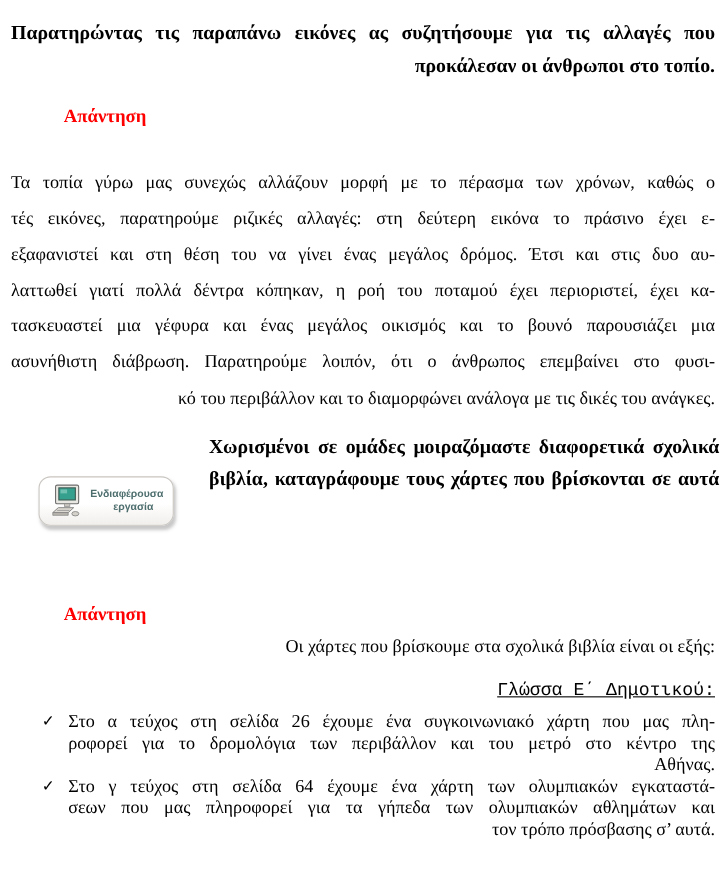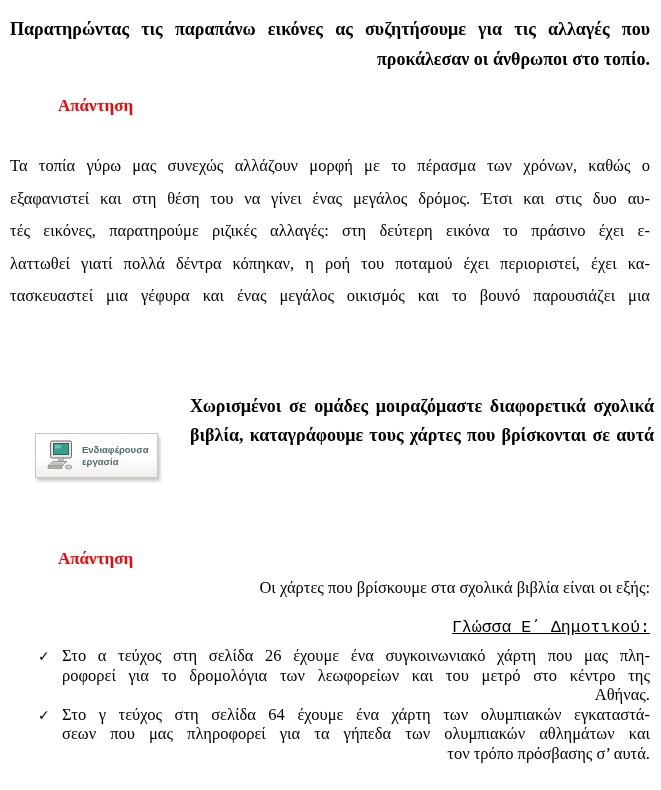--- a/index.html
+++ b/index.html
@@ -29,21 +29,21 @@
     margin-left: 48px;
   }
   #answer1-text { top: 122px; line-height: 32.6px; margin-top: 28px; }
 
   
   #task-badge {
     left: 35px; top: 433px;
     width: 123px; height: 45px;
     background: linear-gradient(180deg, #ffffff 55%, #f1efec 100%);
     border: 1px solid #c9c5c0;
-    border-radius: 0;
+    border-radius: 11px;
     box-shadow: 2px 3px 3px rgba(130,130,130,0.45);
     display: flex;
     align-items: center;
     box-sizing: border-box;
     padding: 2px 6px 2px 8px;
   }
   #task-badge .badge-text {
     font-family: "Liberation Sans", "DejaVu Sans", sans-serif;
     font-size: 9.5px;
     line-height: 11.5px;
@@ -74,24 +74,26 @@
 
 <div id="question" class="abs textblock serif bold">
   <div class="jline">Παρατηρώντας τις παραπάνω εικόνες ας συζητήσουμε για τις αλλαγές που</div>
   <div class="lline">προκάλεσαν οι άνθρωποι στο τοπίο.</div>
 </div>
 
 <div id="answer-label-1" class="abs answer-heading">Απάντηση</div>
 
 <div id="answer1-text" class="abs textblock serif">
   <div class="jline">Τα τοπία γύρω μας συνεχώς αλλάζουν μορφή με το πέρασμα των χρόνων, καθώς ο</div>
+  <div class="jline">τές εικόνες, παρατηρούμε ριζικές αλλαγές: στη δεύτερη εικόνα το πράσινο έχει ε-</div>
   <div class="jline">εξαφανιστεί και στη θέση του να γίνει ένας μεγάλος δρόμος. Έτσι και στις δυο αυ-</div>
-  <div class="jline">τές εικόνες, παρατηρούμε ριζικές αλλαγές: στη δεύτερη εικόνα το πράσινο έχει ε-</div>
   <div class="jline">λαττωθεί γιατί πολλά δέντρα κόπηκαν, η ροή του ποταμού έχει περιοριστεί, έχει κα-</div>
   <div class="jline">τασκευαστεί μια γέφυρα και ένας μεγάλος οικισμός και το βουνό παρουσιάζει μια</div>
+  <div class="jline">ασυνήθιστη διάβρωση. Παρατηρούμε λοιπόν, ότι ο άνθρωπος επεμβαίνει στο φυσι-</div>
+  <div class="lline">κό του περιβάλλον και το διαμορφώνει ανάλογα με τις δικές του ανάγκες.</div>
 </div>
 
 <div id="task-badge" class="abs">
   <span style="flex:0 0 auto; display:inline-block; width:32px; height:34px;">
     <svg width="32" height="34" viewBox="0 0 32 34" xmlns="http://www.w3.org/2000/svg">
 
       <rect x="6.5" y="2" width="21" height="17" rx="1.5" fill="#e9e7e1" stroke="#6f6f6f" stroke-width="1"></rect>
       <rect x="9.5" y="4.5" width="15" height="11" fill="#35a08e" stroke="#3d5a54" stroke-width="1"></rect>
       <rect x="11" y="6" width="6" height="3.5" fill="#7fc9bc" opacity="0.8"></rect>
 
@@ -99,40 +101,40 @@
 
       <polygon points="4,27 18,27 23,22.5 9,22.5" fill="#dcd9d2" stroke="#7d7d7d" stroke-width="0.8"></polygon>
       <polygon points="4,27 18,27 18,29.5 4,29.5" fill="#b9b6af" stroke="#7d7d7d" stroke-width="0.6"></polygon>
       <line x1="8" y1="25" x2="19" y2="25" stroke="#8f8f8f" stroke-width="0.7"></line>
 
       <ellipse cx="24.5" cy="28" rx="3.2" ry="2" fill="#d4d1ca" stroke="#7d7d7d" stroke-width="0.7"></ellipse>
     </svg>
   </span>
   <span class="badge-text">
     <span style="display:block;">Ενδιαφέρουσα</span>
-    <span style="display:block;">εργασία</span>
+    <span style="display:block;margin-left:21px;">εργασία</span>
   </span>
 </div>
 
 <div id="task-text" class="abs serif bold">
   <div class="jline">Χωρισμένοι σε ομάδες μοιραζόμαστε διαφορετικά σχολικά</div>
   <div class="jline">βιβλία, καταγράφουμε τους χάρτες που βρίσκονται σε αυτά</div>
 </div>
 
 <div id="answer-label-2" class="abs answer-heading">Απάντηση</div>
 
 <div id="maps-intro" class="abs textblock serif lline">Οι χάρτες που βρίσκουμε στα σχολικά βιβλία είναι οι εξής:</div>
 
 <div id="section-heading" class="abs textblock serif lline">Γλώσσα Ε΄ Δημοτικού:</div>
 
 <div id="bullet-list" class="abs textblock serif">
   <div class="bullet-item">
     <span class="check">✓</span>
     <div class="bullet-line jline">Στο α τεύχος στη σελίδα 26 έχουμε ένα συγκοινωνιακό χάρτη που μας πλη-</div>
-    <div class="bullet-line jline">ροφορεί για το δρομολόγια των λεωφορείων και του μετρό στο κέντρο της</div>
+    <div class="bullet-line jline">ροφορεί για το δρομολόγια των περιβάλλον και του μετρό στο κέντρο της</div>
     <div class="bullet-line lline">Αθήνας.</div>
   </div>
   <div class="bullet-item">
     <span class="check">✓</span>
     <div class="bullet-line jline">Στο γ τεύχος στη σελίδα 64 έχουμε ένα χάρτη των ολυμπιακών εγκαταστά-</div>
     <div class="bullet-line jline">σεων που μας πληροφορεί για τα γήπεδα των ολυμπιακών αθλημάτων και</div>
     <div class="bullet-line lline">τον τρόπο πρόσβασης σ’ αυτά.</div>
   </div>
 </div>
 

